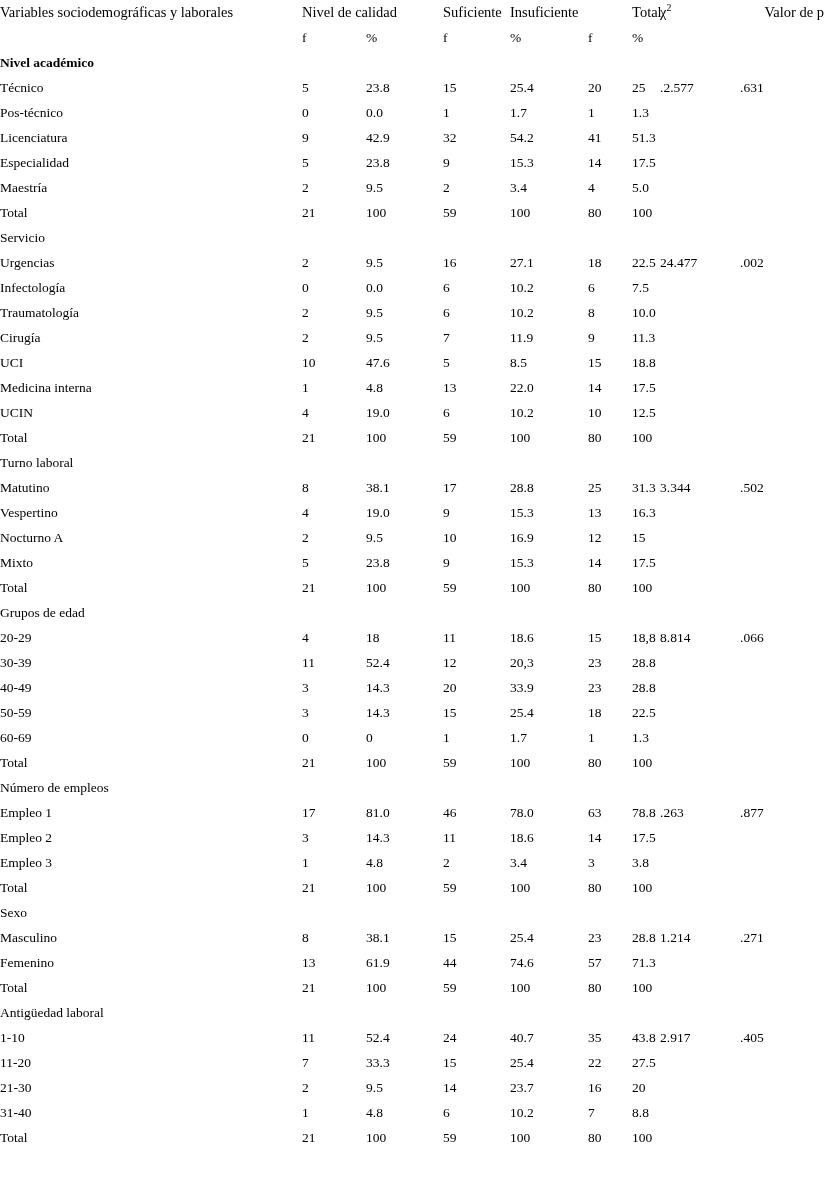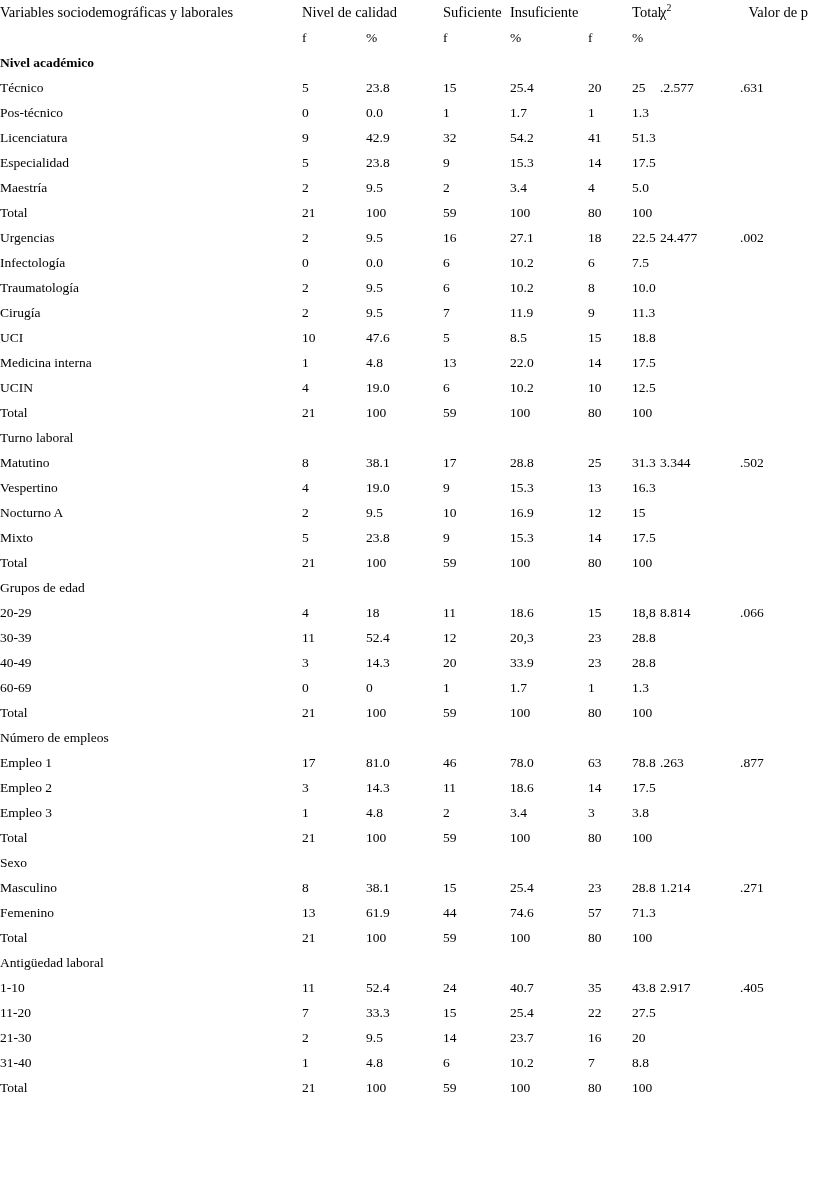--- a/index.html
+++ b/index.html
@@ -57,21 +57,21 @@
   }
   .subhdr-row td {
     font-weight: bold;
     height: 30px;
     line-height: 30px;
     font-size: 13.5px;
   }
   .hdr-row td.c-pval-cell,
   .subhdr-row td.c-pval-cell {
     text-align: right;
-    padding-right: 17px;
+    padding-right: 1px;
   }
   .sect-row td.sect-label {
     font-weight: normal;
     margin-left: 20px;
   }
   .sect-row.bold td.sect-label {
     font-weight: bold;
   }
   td.num { text-align: left; }
   td.pval { text-align: right; padding-right: 13px; }
@@ -192,20 +192,31 @@
           <td>Total</td>
           <td class="num">21</td>
           <td class="num">100</td>
           <td class="num">59</td>
           <td class="num">100</td>
           <td class="num">80</td>
           <td class="num">100</td>
           <td class="chi"></td>
           <td class="pval"></td>
         </tr>
+        <tr class="sect-row">
+          <td class="sect-label">Servicio</td>
+          <td></td>
+          <td></td>
+          <td></td>
+          <td></td>
+          <td></td>
+          <td></td>
+          <td></td>
+          <td></td>
+        </tr>
         <tr>
           <td>Urgencias</td>
           <td class="num">2</td>
           <td class="num">9.5</td>
           <td class="num">16</td>
           <td class="num">27.1</td>
           <td class="num">18</td>
           <td class="num">22.5</td>
           <td class="chi">24.477</td>
           <td class="pval">.002</td>
@@ -391,20 +402,31 @@
           <td class="num">3</td>
           <td class="num">14.3</td>
           <td class="num">20</td>
           <td class="num">33.9</td>
           <td class="num">23</td>
           <td class="num">28.8</td>
           <td class="chi"></td>
           <td class="pval"></td>
         </tr>
         <tr>
+          <td>50-59</td>
+          <td class="num">3</td>
+          <td class="num">14.3</td>
+          <td class="num">15</td>
+          <td class="num">25.4</td>
+          <td class="num">18</td>
+          <td class="num">22.5</td>
+          <td class="chi"></td>
+          <td class="pval"></td>
+        </tr>
+        <tr>
           <td>60-69</td>
           <td class="num">0</td>
           <td class="num">0</td>
           <td class="num">1</td>
           <td class="num">1.7</td>
           <td class="num">1</td>
           <td class="num">1.3</td>
           <td class="chi"></td>
           <td class="pval"></td>
         </tr>

